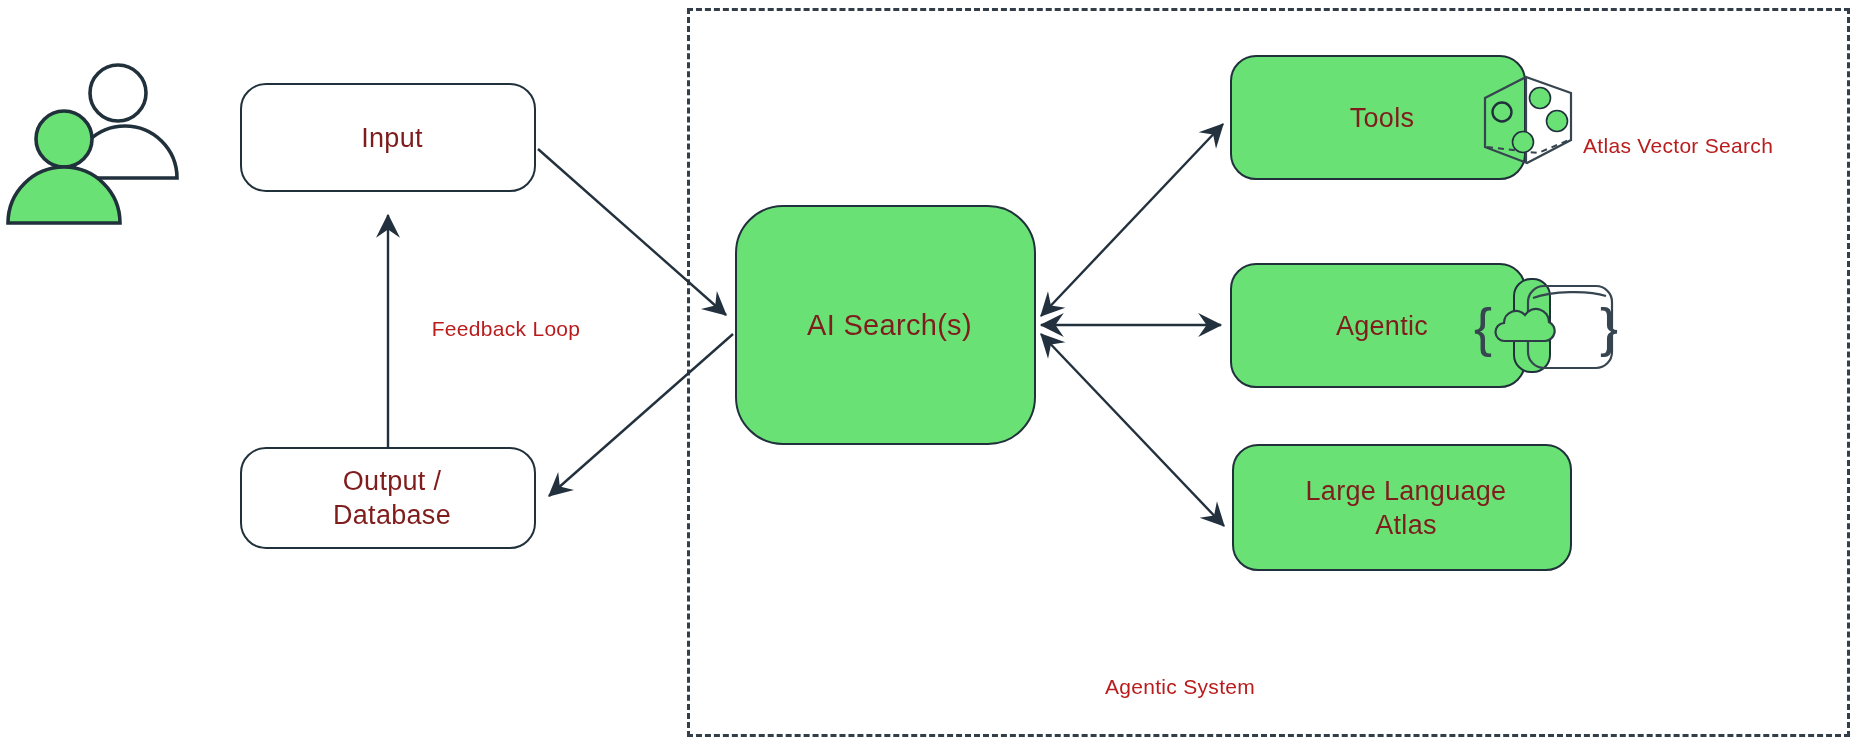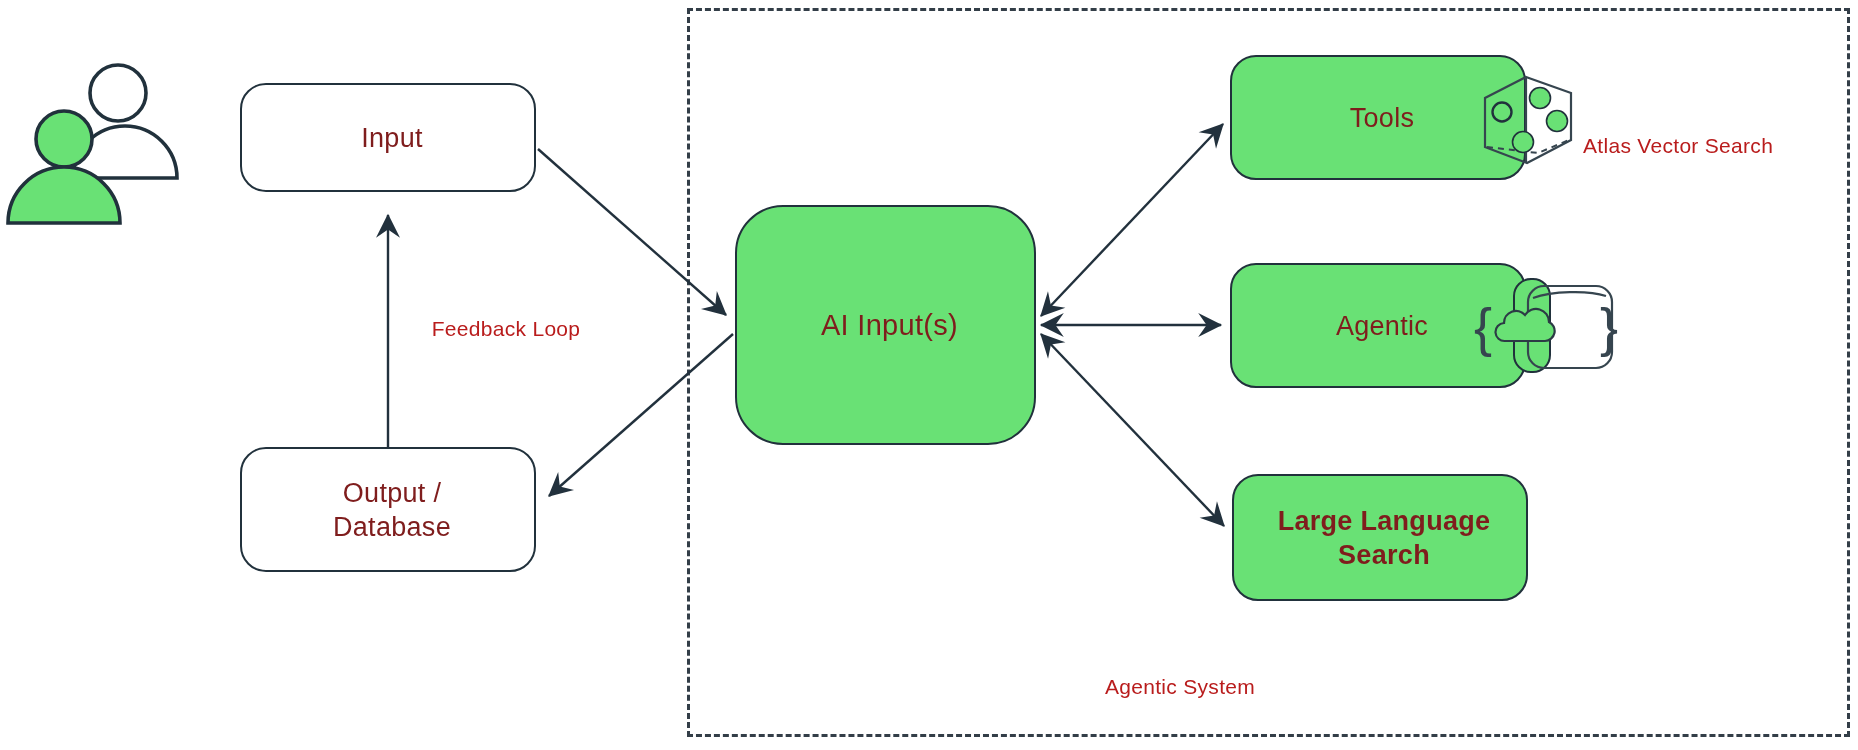--- a/index.html
+++ b/index.html
@@ -58,40 +58,40 @@
 <body>
 
 <div class="canvas">
 
   <div class="container-dashed"></div>
 
   <div class="node node-white" style="left:240px;top:83px;width:296px;height:109px;">
     <div>Input</div>
   </div>
 
-  <div class="node node-white" style="left:240px;top:447px;width:296px;height:125px;">
+  <div class="node node-white" style="left:240px;top:447px;width:296px;height:102px;">
     <div>Output /</div>
     <div>Database</div>
   </div>
 
   <div class="node node-agent" style="left:735px;top:205px;width:301px;height:240px;">
-    <div>AI Input(s)</div>
+    <div>AI Search(s)</div>
   </div>
 
   <div class="node node-green" style="left:1230px;top:55px;width:296px;height:125px;">
     <div>Tools</div>
   </div>
 
   <div class="node node-green" style="left:1230px;top:263px;width:296px;height:125px;">
     <div>Agentic</div>
   </div>
 
-  <div class="node node-green" style="left:1232px;top:474px;width:296px;height:127px;font-weight:bold;">
+  <div class="node node-green" style="left:1232px;top:444px;width:340px;height:127px;">
     <div>Large Language</div>
-    <div>Search</div>
+    <div>Atlas</div>
   </div>
 
   <div class="lbl lbl-center" style="left:1030px;top:670px;width:300px;">Agentic System</div>
 
   <div class="lbl lbl-center" style="left:390px;top:312px;width:232px;">Feedback Loop</div>
 
   <div class="lbl" style="left:1583px;top:129px;white-space:nowrap;">Atlas Vector Search</div>
 
   <div class="lbl" style="left:1583px;top:293px;">
   </div>

